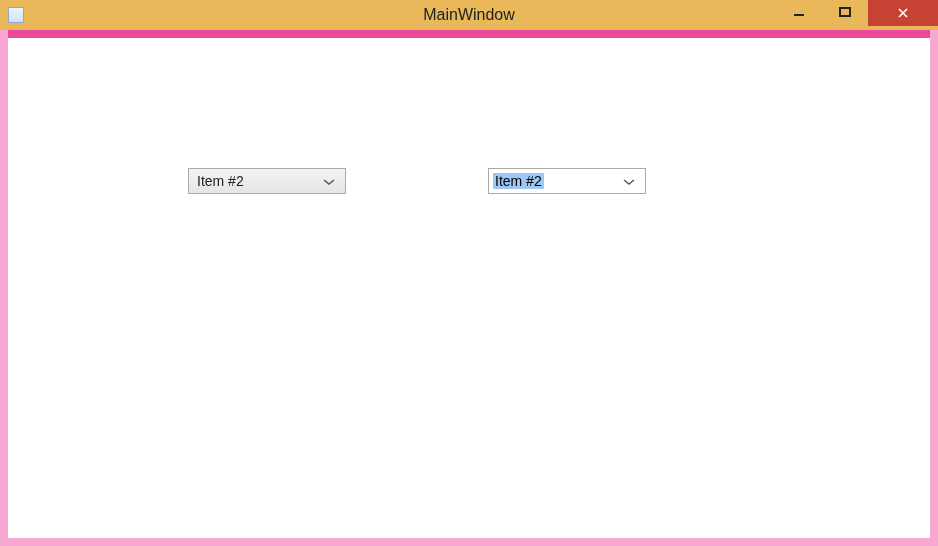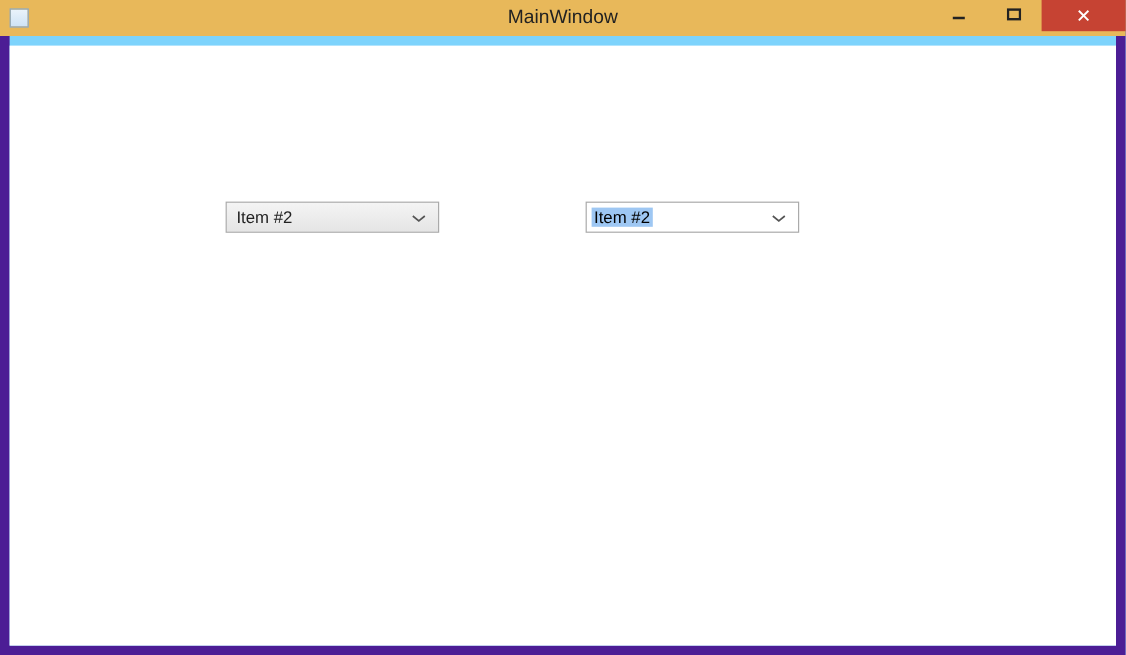--- a/index.html
+++ b/index.html
@@ -9,22 +9,22 @@
     background: #fff;
     font-family: "Segoe UI", Tahoma, sans-serif;
     font-size: 13px;
     width: 938px;
     height: 546px;
     overflow: hidden;
   }
   .window-frame {
     width: 938px;
     height: 546px;
-    border: 8px solid #4c1d95;
-    background: #7dd3fc;
+    border: 8px solid #f9a8d4;
+    background: #ec4899;
     position: relative;
   }
   .titlebar {
     height: 30px;
     background: #e8b85a;
     display: flex;
     align-items: center;
     position: relative;
     margin: -8px -8px 0 -8px;
     padding-left: 8px;
@@ -68,21 +68,21 @@
     height: 26px;
   }
   .win-btn svg { display:block; }
   .client-area {
     position: absolute;
     left: 0; right: 0; top: 30px; bottom: 0;
     background: #fff;
   }
   .combo {
     position: absolute;
-    width: 178px;
+    width: 158px;
     height: 26px;
     border: 1px solid #aaa;
     display: flex;
     align-items: center;
     font-size: 14px;
     color: #222;
   }
   .combo .arrow {
     position: absolute;
     right: 10px;

